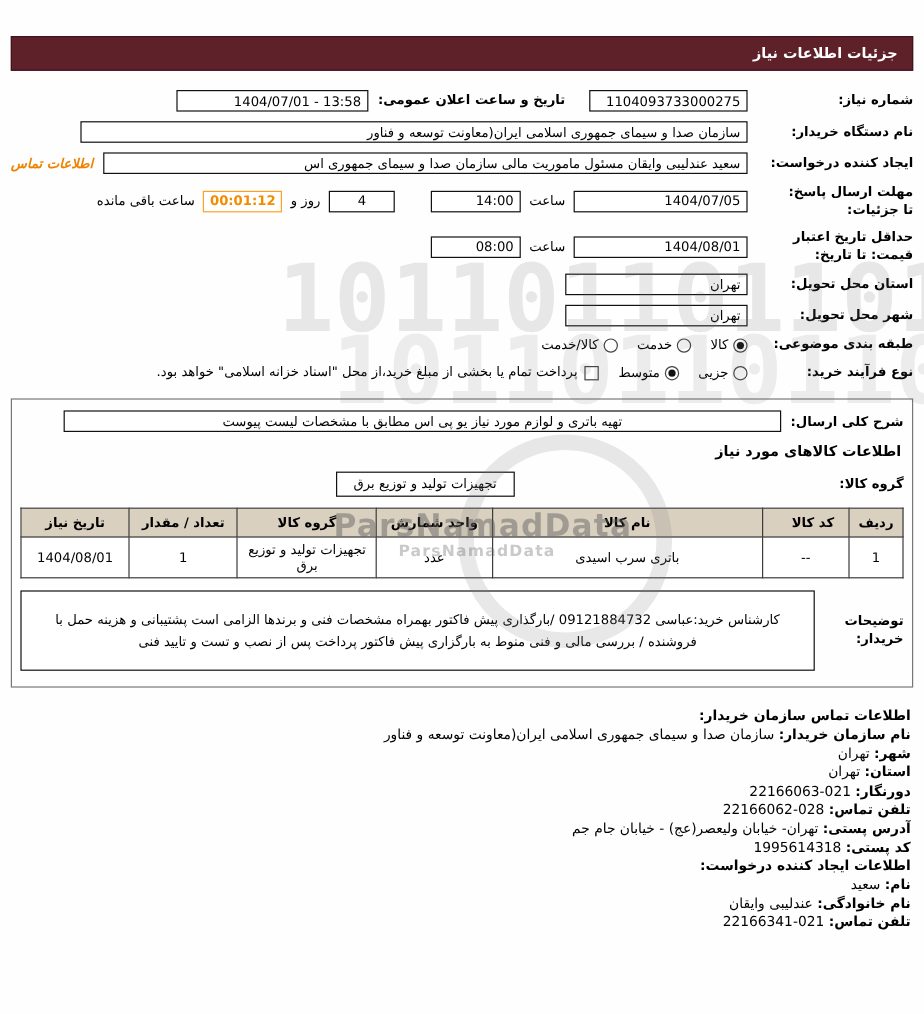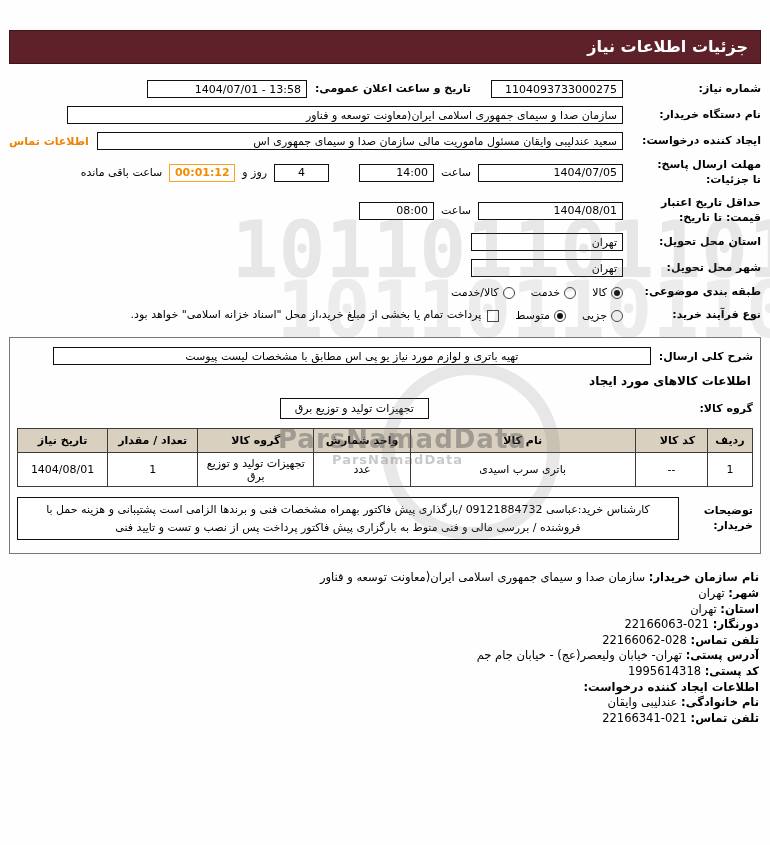--- a/index.html
+++ b/index.html
@@ -34,21 +34,21 @@
   #wmb1 { top: 424px; left: 278px; }
   #wmb2 { top: 452px; left: 332px; font-size: 13px; color: rgba(90,90,90,0.33); }
 
   
   .titlebar {
     margin: 30px 9px 16px;
     background: #5f2129;
     border: 1px solid #401419;
     color: #fff;
     font-weight: bold;
-    font-size: 16px;
+    font-size: 12px;
     padding: 6px 12px 7px;
     position: relative; z-index: 2;
   }
 
   
   .form { margin: 0 9px; position: relative; z-index: 2; }
   .frow { display: flex; align-items: center; margin-bottom: 8px; }
   .flabel { width: 138px; flex-shrink: 0; font-weight: bold; line-height: 1.35; }
   .ibox {
     border: 1px solid #111; background: #fff;
@@ -57,21 +57,21 @@
   }
   .w132 { width: 132px; } .w160 { width: 160px; }
   .w145 { width: 145px; } .w75 { width: 75px; }
   .w55 { width: 55px; margin-right: 30px; justify-content: center; }
   .w66 { width: 66px; } .w152 { width: 152px; }
   .wide { flex: 1; margin-left: 58px; }
   .wide2 { flex: 1; }
   .ltr { direction: ltr; justify-content: flex-end; }
   .t { margin: 0 7px; white-space: nowrap; }
   .gap { margin-right: 20px; }
-  .link { color: #ef8200; font-weight: bold; margin-right: 8px; white-space: nowrap; cursor: pointer; }
+  .link { color: #ef8200; font-weight: bold; margin-right: 8px; white-space: nowrap; cursor: pointer; font-style: italic; }
   .countdown { border-color: #ffa023; color: #f28c00; font-weight: bold; justify-content: center; }
 
   .opt { display: flex; align-items: center; margin-left: 16px; }
   .radio {
     width: 12px; height: 12px; border: 1px solid #444; border-radius: 50%;
     background: #fff; display: inline-flex; align-items: center; justify-content: center;
     flex-shrink: 0; margin-left: 4px;
   }
   .radio.on::after { content: ""; width: 6px; height: 6px; border-radius: 50%; background: #111; }
   .cbox { width: 12px; height: 12px; border: 1px solid #444; background: #fff; flex-shrink: 0; margin-left: 6px; }
@@ -91,21 +91,21 @@
   .groupbox { border: 1px solid #111; background: #fff; padding: 3px 14px; margin: 0 auto; }
   table { width: 100%; border-collapse: collapse; margin-bottom: 10px; }
   th, td { border: 1px solid #3c3c3c; text-align: center; padding: 3px 2px; font-size: 11px; }
   th { background: #d9d0bf; font-weight: bold; height: 24px; }
   td { height: 34px; background: #fff; }
   th:nth-child(1){ width: 45px; } th:nth-child(2){ width: 72px; padding-left: 14px; }
   th:nth-child(3){ width: 225px; } th:nth-child(4){ width: 96px; }
   th:nth-child(5){ width: 116px; } th:nth-child(6){ width: 90px; }
   th:nth-child(7){ width: 90px; }
   .noteslabel { width: 74px; flex-shrink: 0; font-weight: bold; text-align: right; line-height: 1.35; }
-  .notesbox { flex: 1; min-height: 40px; justify-content: center; text-align: center; line-height: 1.6; padding: 3px 8px; }
+  .notesbox { flex: 1; min-height: 40px; justify-content: center; text-align: center; line-height: 1.6; padding: 15px 8px; }
 
   
   .contact { margin: 16px 11px 0; font-size: 11.5px; line-height: 1.36; position: relative; z-index: 2; }
   .cline { white-space: nowrap; overflow: hidden; }
   .cl { font-weight: bold; }
 </style>
 </head>
 <body>
 
 <div>
@@ -206,21 +206,21 @@
 
 </div>
 
 <div class="panel">
 
   <div class="prow">
     <div class="plabel">شرح کلی ارسال:</div>
     <div class="ibox descbox">تهیه باتری و لوازم مورد نیاز یو پی اس مطابق با مشخصات لیست پیوست</div>
   </div>
 
-  <div class="ptitle">اطلاعات کالاهای مورد ایجاد</div>
+  <div class="ptitle">اطلاعات کالاهای مورد نیاز</div>
 
   <div class="prow">
     <div class="plabel">گروه کالا:</div>
     <div class="groupbox">تجهیزات تولید و توزیع برق</div>
   </div>
 
   <table>
     <thead>
       <tr>
         <th>ردیف</th>
@@ -246,20 +246,21 @@
   </table>
 
   <div class="prow">
     <div class="noteslabel">توضیحات خریدار:</div>
     <div class="ibox notesbox">کارشناس خرید:عباسی 09121884732 /بارگذاری پیش فاکتور بهمراه مشخصات فنی و برندها الزامی است پشتیبانی و هزینه حمل با فروشنده / بررسی مالی و فنی منوط به بارگزاری پیش فاکتور پرداخت پس از نصب و تست و تایید فنی</div>
   </div>
 
 </div>
 
 <div class="contact">
+  <div class="cline cl">اطلاعات تماس سازمان خریدار:</div>
   <div class="cline">
     <span class="cl">نام سازمان خریدار:</span> <span>سازمان صدا و سیمای جمهوری اسلامی ایران(معاونت توسعه و فناور</span>
   </div>
   <div class="cline">
     <span class="cl">شهر:</span> <span>تهران</span>
   </div>
   <div class="cline">
     <span class="cl">استان:</span> <span>تهران</span>
   </div>
   <div class="cline">
@@ -269,18 +270,21 @@
     <span class="cl">تلفن تماس:</span> <span>028-22166062</span>
   </div>
   <div class="cline">
     <span class="cl">آدرس پستی:</span> <span>تهران- خیابان ولیعصر(عج) - خیابان جام جم</span>
   </div>
   <div class="cline">
     <span class="cl">کد پستی:</span> <span>1995614318</span>
   </div>
   <div class="cline cl">اطلاعات ایجاد کننده درخواست:</div>
   <div class="cline">
+    <span class="cl">نام:</span> <span>سعید</span>
+  </div>
+  <div class="cline">
     <span class="cl">نام خانوادگی:</span> <span>عندلیبی وایقان</span>
   </div>
   <div class="cline">
     <span class="cl">تلفن تماس:</span> <span>021-22166341</span>
   </div>
 </div>
 
 </body></html>

